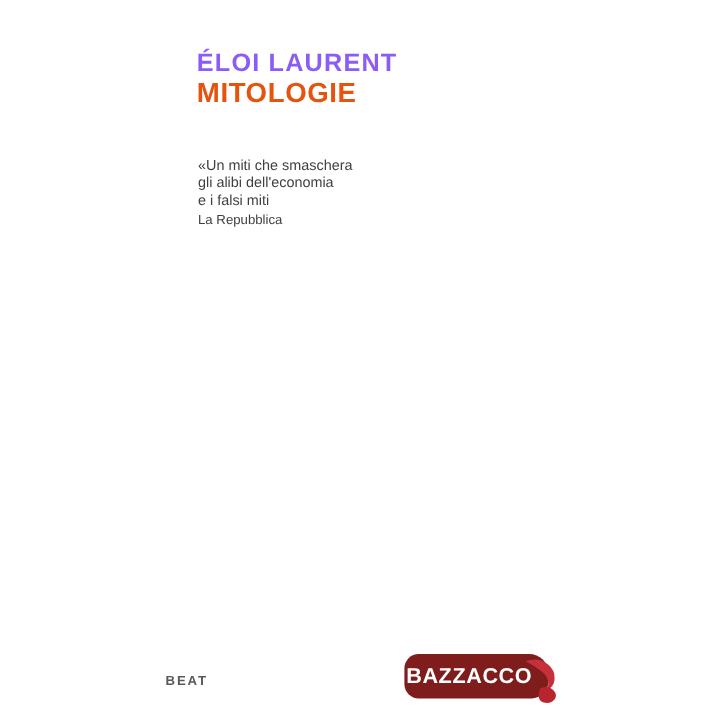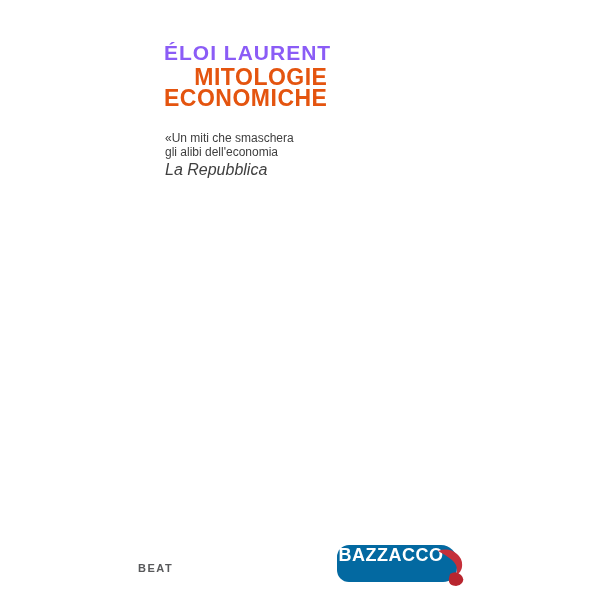--- a/index.html
+++ b/index.html
@@ -46,42 +46,42 @@
     position: absolute;
     left: 165px;
     top: 131px;
     font-size: 12px;
     line-height: 14.3px;
     color: #3f3f3f;
     white-space: nowrap;
   }
   .quote-source {
     margin-top: 3px;
-    font-size: 16px;
-    font-style: italic;
+    font-size: 11px;
     color: #3f3f3f;
   }
   .publisher-logo {
     position: absolute;
     left: 138px;
     top: 562px;
     font-size: 11px;
     font-weight: bold;
     letter-spacing: 1.5px;
     color: #58595b;
   }
   .store-badge {
     position: absolute;
     left: 337px;
     top: 545px;
     width: 120px;
     height: 37px;
-    background: #0369a1;
+    background: #7f1d1d;
     border-radius: 12px 16px 14px 12px;
     display: flex;
+    align-items: center;
     justify-content: center;
   }
   .store-badge-label {
     color: #ffffff;
     font-size: 18px;
     font-weight: bold;
     letter-spacing: 0.5px;
     padding-right: 12px;
     white-space: nowrap;
   }
@@ -95,26 +95,26 @@
 </style>
 </head>
 <body>
 
 <div class="cover">
 
   <div class="author">ÉLOI LAURENT</div>
 
   <div class="book-title">
     <div>MITOLOGIE</div>
-    <div>ECONOMICHE</div>
   </div>
 
   <div class="quote">
     <div>«Un miti che smaschera</div>
     <div>gli alibi dell'economia</div>
+    <div>e i falsi miti</div>
     <div class="quote-source">La Repubblica</div>
   </div>
 
   <div class="publisher-logo">BEAT</div>
 
   <div class="store-badge">
     <span class="store-badge-label">BAZZACCO</span>
     <svg class="store-badge-mark" viewBox="0 0 30 38" xmlns="http://www.w3.org/2000/svg">
       <path d="M3,3 Q14,-1 22,6 Q28,11 27,19 Q26.5,24 21,27 Q24,18 17,12 Q11,7 3,3 Z" fill="#c5303a"></path>
       <path d="M15,26 Q21,22 26,27 Q30,31 27,35 Q24,39 18,37.5 Q13,36 14,30 Z" fill="#b8252e"></path>

